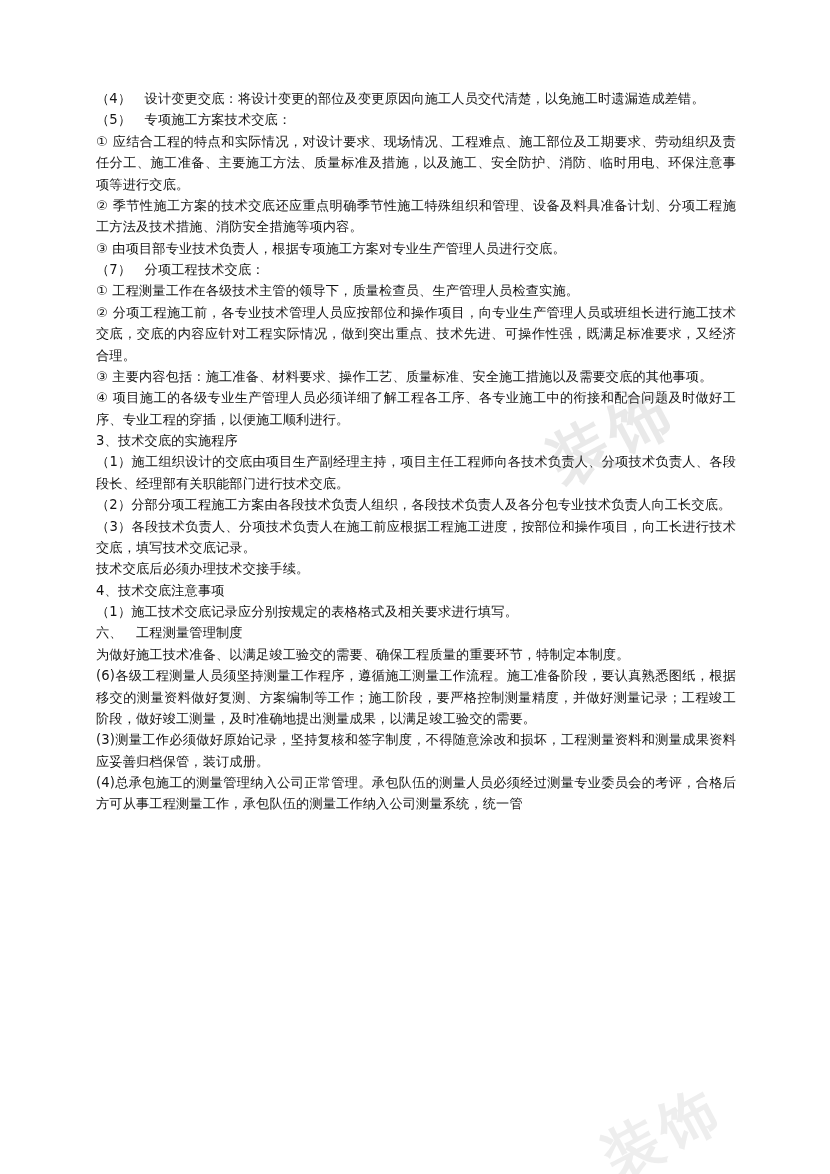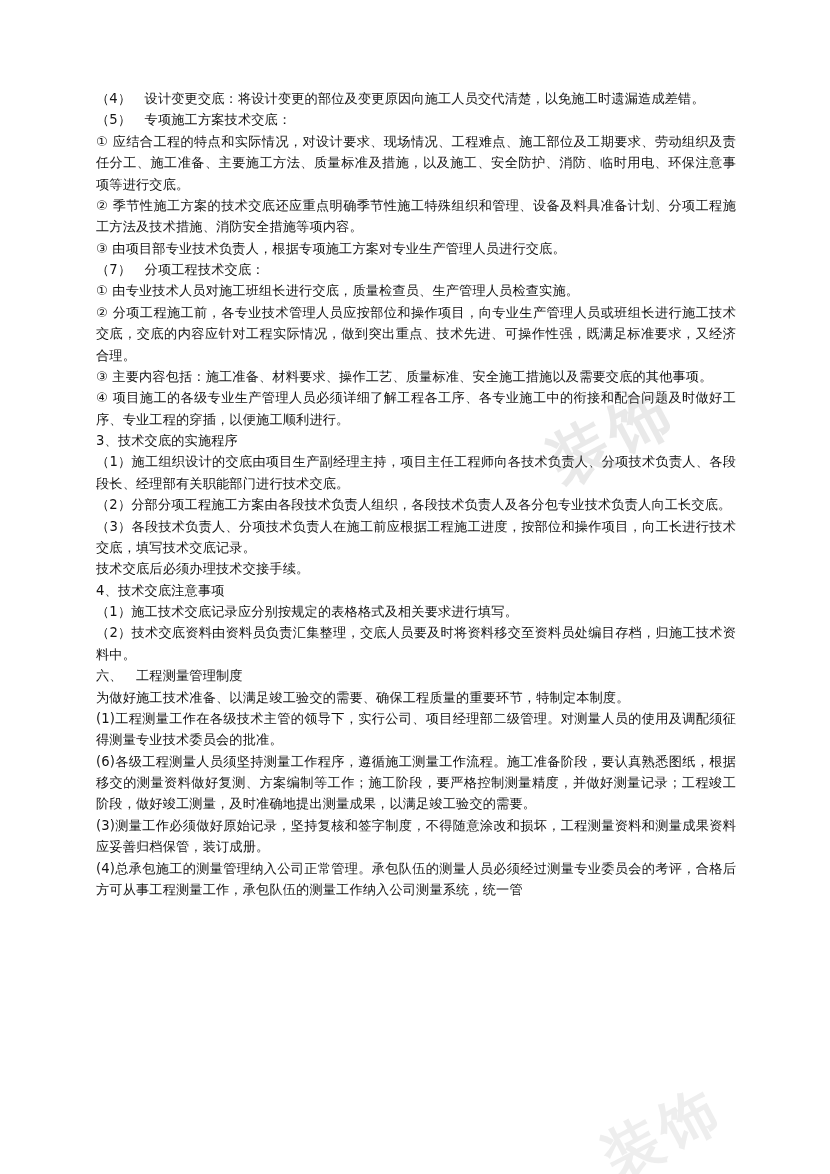--- a/index.html
+++ b/index.html
@@ -62,35 +62,33 @@
 
 <div class="page">
 
   <div class="content">
     <p class="ind1">（4）　设计变更交底：将设计变更的部位及变更原因向施工人员交代清楚，以免施工时遗漏造成差错。</p>
     <p class="ind1">（5）　专项施工方案技术交底：</p>
     <p class="ind1">① 应结合工程的特点和实际情况，对设计要求、现场情况、工程难点、施工部位及工期要求、劳动组织及责任分工、施工准备、主要施工方法、质量标准及措施，以及施工、安全防护、消防、临时用电、环保注意事项等进行交底。</p>
     <p class="ind1">② 季节性施工方案的技术交底还应重点明确季节性施工特殊组织和管理、设备及料具准备计划、分项工程施工方法及技术措施、消防安全措施等项内容。</p>
     <p class="ind1">③ 由项目部专业技术负责人，根据专项施工方案对专业生产管理人员进行交底。</p>
     <p class="ind1">（7）　分项工程技术交底：</p>
-    <p class="ind1">① 由专业技术人员对施工班组长进行交底，质量检查员、生产管理人员检查实施。</p>
+    <p class="ind1">① 工程测量工作在各级技术主管的领导下，质量检查员、生产管理人员检查实施。</p>
     <p class="ind1">② 分项工程施工前，各专业技术管理人员应按部位和操作项目，向专业生产管理人员或班组长进行施工技术交底，交底的内容应针对工程实际情况，做到突出重点、技术先进、可操作性强，既满足标准要求，又经济合理。</p>
     <p class="ind1">③ 主要内容包括：施工准备、材料要求、操作工艺、质量标准、安全施工措施以及需要交底的其他事项。</p>
     <p class="ind1">④ 项目施工的各级专业生产管理人员必须详细了解工程各工序、各专业施工中的衔接和配合问题及时做好工序、专业工程的穿插，以便施工顺利进行。</p>
     <p class="ind1">3、技术交底的实施程序</p>
     <p class="ind1">（1）施工组织设计的交底由项目生产副经理主持，项目主任工程师向各技术负责人、分项技术负责人、各段段长、经理部有关职能部门进行技术交底。</p>
     <p class="ind1">（2）分部分项工程施工方案由各段技术负责人组织，各段技术负责人及各分包专业技术负责人向工长交底。</p>
     <p class="ind1">（3）各段技术负责人、分项技术负责人在施工前应根据工程施工进度，按部位和操作项目，向工长进行技术交底，填写技术交底记录。</p>
     <p class="ind1">技术交底后必须办理技术交接手续。</p>
     <p class="ind1">4、技术交底注意事项</p>
     <p class="ind1">（1）施工技术交底记录应分别按规定的表格格式及相关要求进行填写。</p>
-    <p class="ind1">（2）技术交底资料由资料员负责汇集整理，交底人员要及时将资料移交至资料员处编目存档，归施工技术资料中。</p>
     <p class="ind1">六、　工程测量管理制度</p>
     <p class="ind1">为做好施工技术准备、以满足竣工验交的需要、确保工程质量的重要环节，特制定本制度。</p>
-    <p class="ind1">(1)工程测量工作在各级技术主管的领导下，实行公司、项目经理部二级管理。对测量人员的使用及调配须征得测量专业技术委员会的批准。</p>
     <p class="ind1">(6)各级工程测量人员须坚持测量工作程序，遵循施工测量工作流程。施工准备阶段，要认真熟悉图纸，根据移交的测量资料做好复测、方案编制等工作；施工阶段，要严格控制测量精度，并做好测量记录；工程竣工阶段，做好竣工测量，及时准确地提出测量成果，以满足竣工验交的需要。</p>
     <p class="ind1">(3)测量工作必须做好原始记录，坚持复核和签字制度，不得随意涂改和损坏，工程测量资料和测量成果资料应妥善归档保管，装订成册。</p>
     <p class="ind1">(4)总承包施工的测量管理纳入公司正常管理。承包队伍的测量人员必须经过测量专业委员会的考评，合格后方可从事工程测量工作，承包队伍的测量工作纳入公司测量系统，统一管</p>
   </div>
 
   <div class="watermark wm1">装饰</div>
   <div class="watermark wm2">装饰</div>
 
 </div>
 

